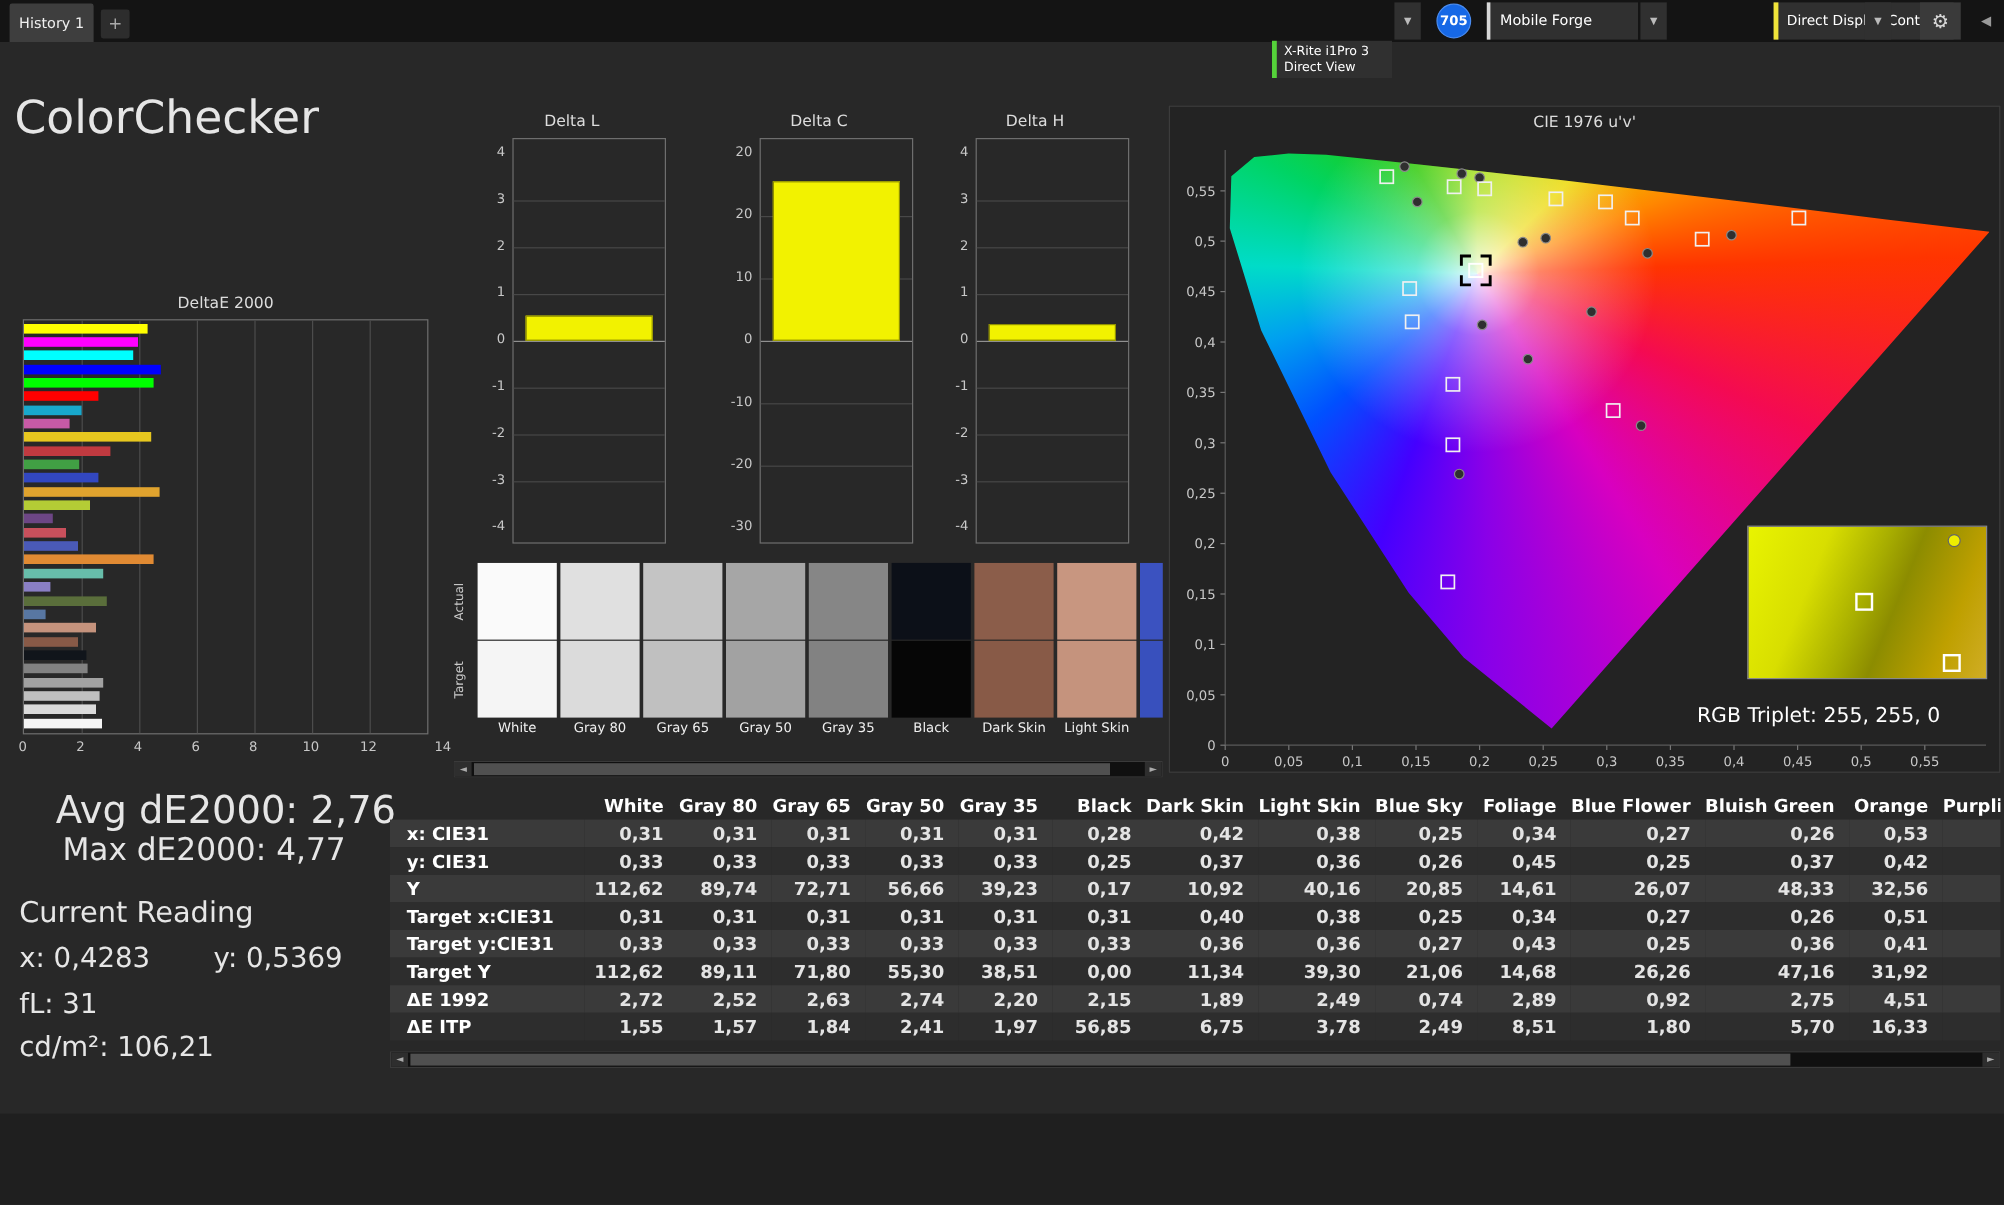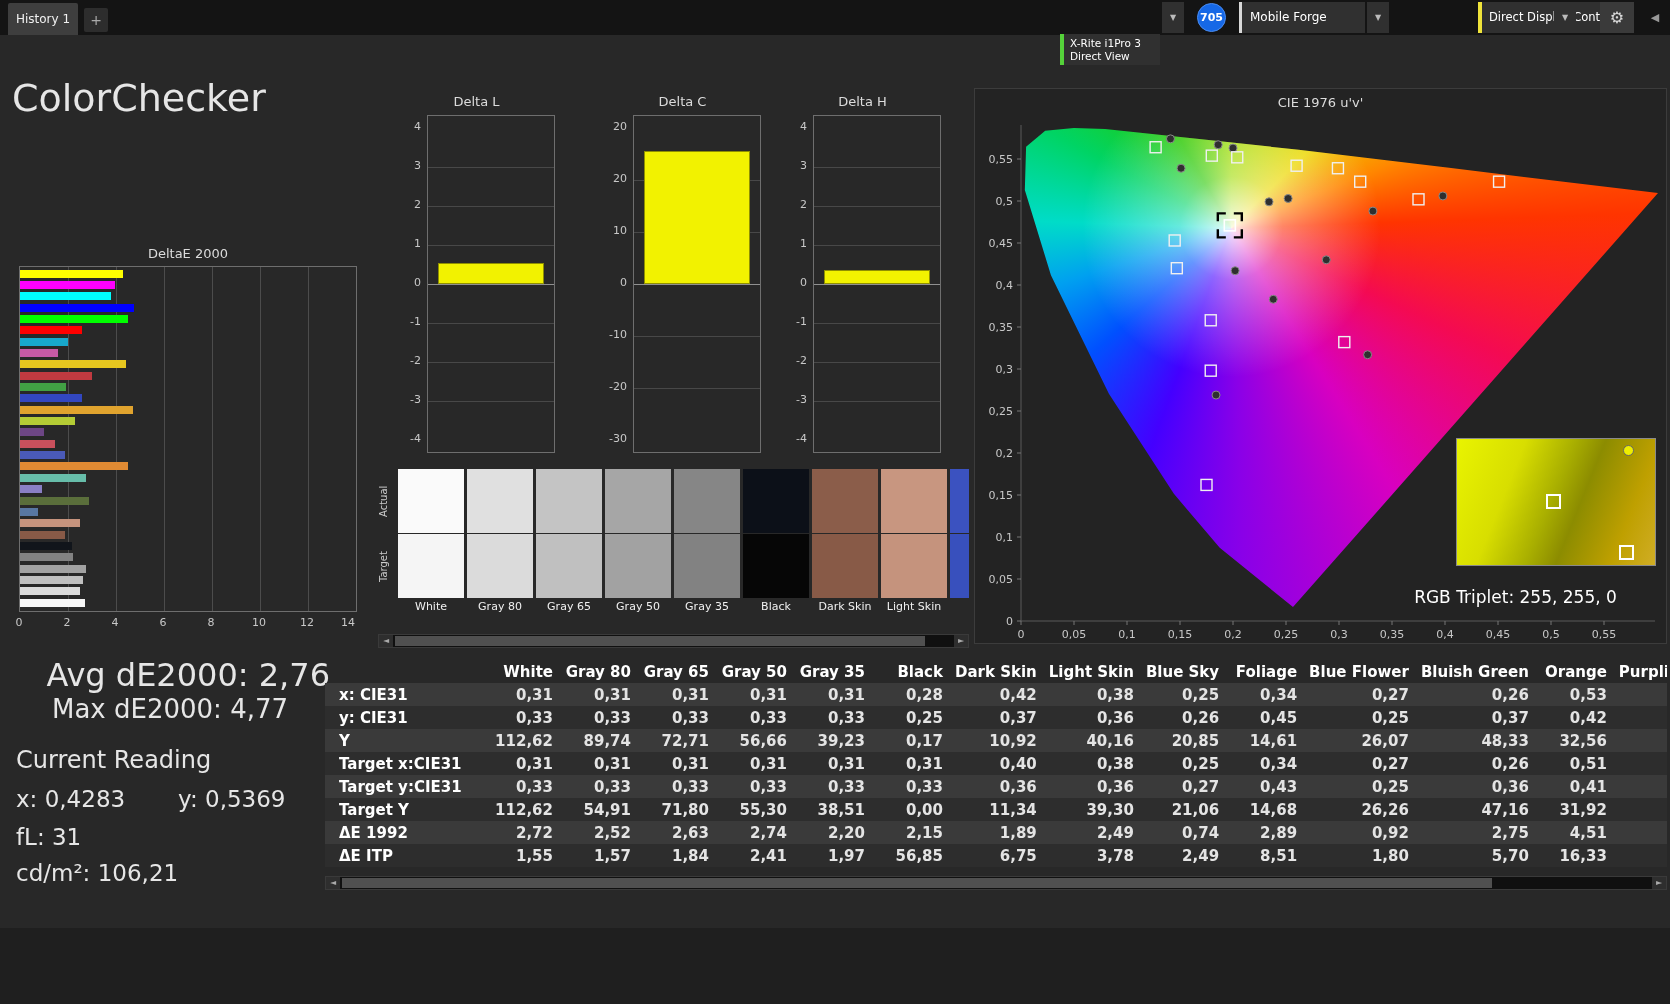--- a/index.html
+++ b/index.html
@@ -174,21 +174,21 @@
       <div class="hbar" style="top: 331.65px; width: 65.28px; background: rgb(245, 245, 245);"></div>
     </div>
   <div id="de-xlabels">
       <span class="de-xt" style="left: -9px;">0</span>
       <span class="de-xt" style="left: 39px;">2</span>
       <span class="de-xt" style="left: 87px;">4</span>
       <span class="de-xt" style="left: 135px;">6</span>
       <span class="de-xt" style="left: 183px;">8</span>
       <span class="de-xt" style="left: 231px;">10</span>
       <span class="de-xt" style="left: 279px;">12</span>
-      <span class="de-xt" style="left: 320px;">14</span>
+      <span class="de-xt" style="left: 341px;">14</span>
     </div>
 
   <div class="chart-title" id="dl-title">Delta L</div>
   <div class="chart-title" id="dc-title">Delta C</div>
   <div class="chart-title" id="dh-title">Delta H</div>
   <div class="dlabels" id="dl-labels">
       <span class="dt-yt" style="top: 5px;">4</span>
       <span class="dt-yt" style="top: 44px;">3</span>
       <span class="dt-yt" style="top: 83px;">2</span>
       <span class="dt-yt" style="top: 122px;">1</span>
@@ -506,21 +506,21 @@
             <td>0,27</td>
             <td>0,43</td>
             <td>0,25</td>
             <td>0,36</td>
             <td>0,41</td>
             <td>0,19</td>
           </tr>
           <tr>
             <td class="rowlab">Target Y</td>
             <td>112,62</td>
-            <td>54,91</td>
+            <td>89,11</td>
             <td>71,80</td>
             <td>55,30</td>
             <td>38,51</td>
             <td>0,00</td>
             <td>11,34</td>
             <td>39,30</td>
             <td>21,06</td>
             <td>14,68</td>
             <td>26,26</td>
             <td>47,16</td>

